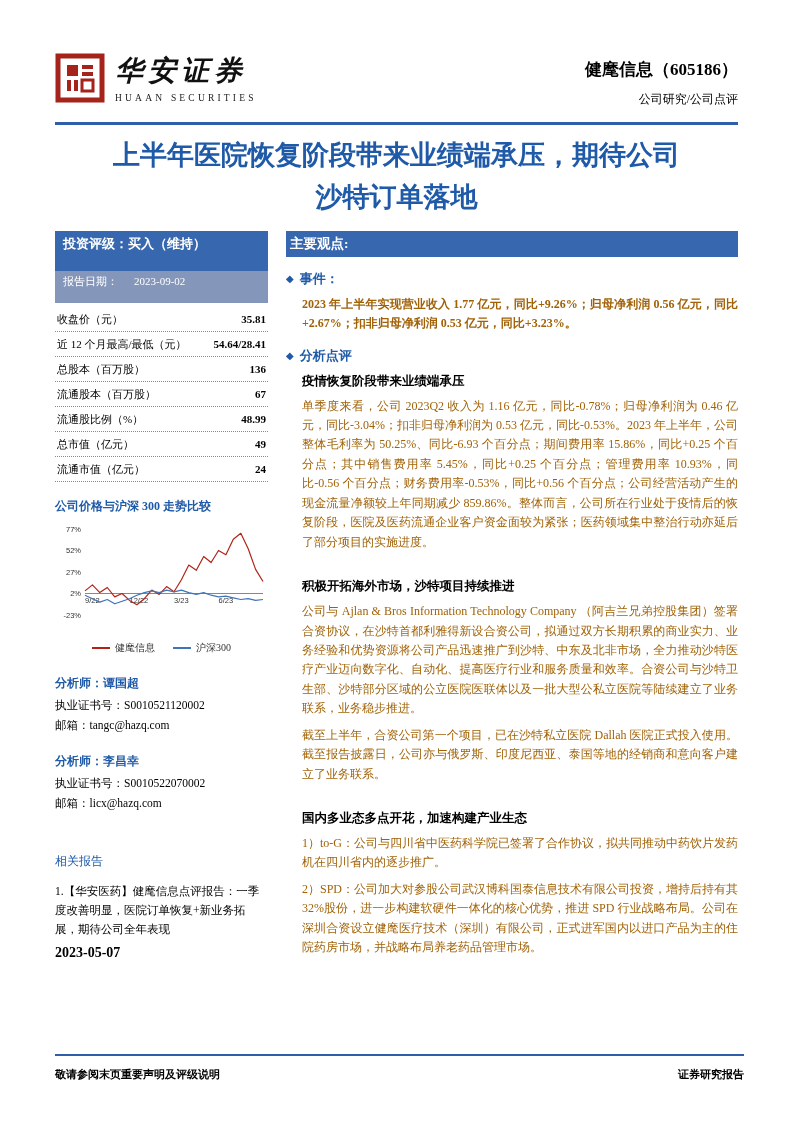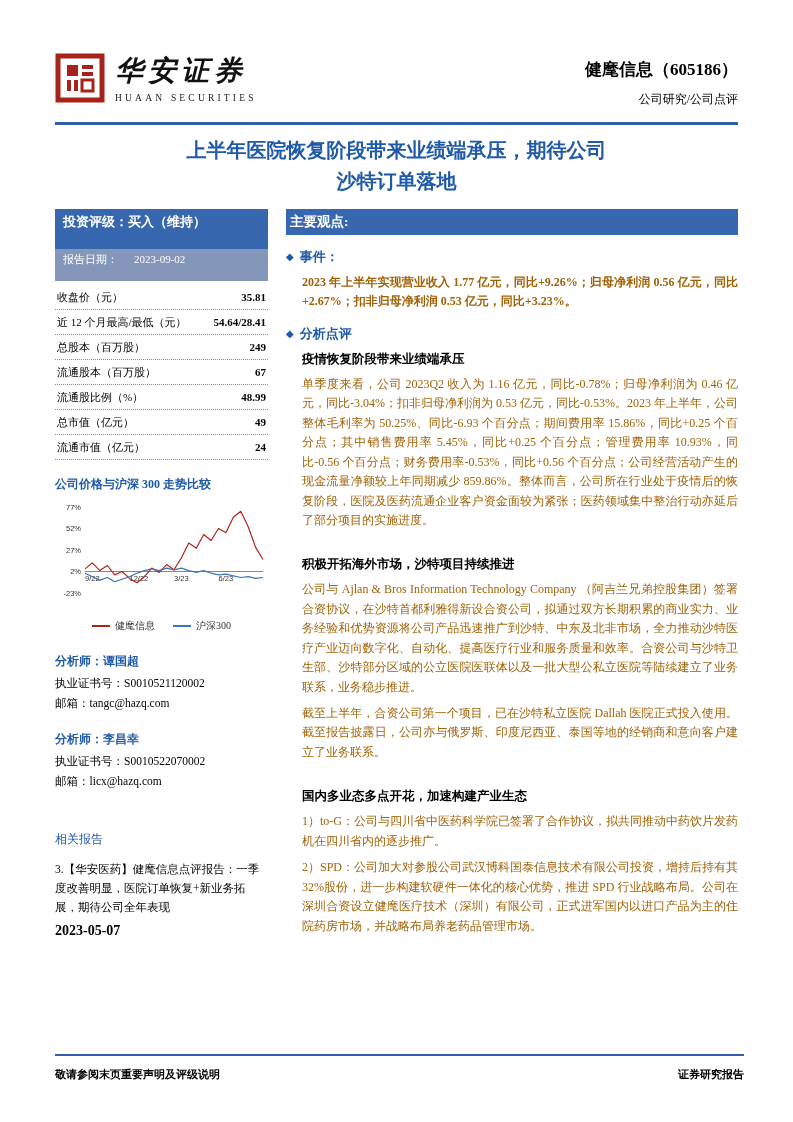--- a/index.html
+++ b/index.html
@@ -21,21 +21,21 @@
   .brand { display: flex; align-items: center; gap: 10px; }
   .seal { width: 50px; height: 50px; }
   .brand-cn { font-size: 28px; font-weight: bold; letter-spacing: 5px; color: #111; font-style: italic; }
   .brand-en { font-size: 9.5px; letter-spacing: 3.2px; color: #222; margin-top: 3px; }
   .header-right { text-align: right; padding-top: 6px; }
   .stock-title { font-size: 17px; font-weight: bold; color: #000; }
   .report-type { font-size: 12px; color: #000; margin-top: 10px; }
   .header-rule { height: 3px; background: #2f5fa8; margin: 14px 55px 0 55px; }
   
   .title {
-    text-align: center; color: #1f5aa8; font-size: 20px; font-weight: bold;
+    text-align: center; color: #1f5aa8; font-size: 27px; font-weight: bold;
     line-height: 1.55; margin: 10px 55px 12px 55px;
   }
   
   .content { display: flex; gap: 18px; padding: 0 55px; }
   .sidebar { width: 213px; flex-shrink: 0; }
   .main { flex: 1; min-width: 0; }
   
   .rating-bar {
     background: #3767ae; color: #fff; font-weight: bold; font-size: 13px;
     padding: 5px 8px; height: 40px; line-height: 16px;
@@ -139,21 +139,21 @@
         <div class="stat-row">
           <span class="stat-label">收盘价（元）</span>
           <span class="stat-value">35.81</span>
         </div>
         <div class="stat-row">
           <span class="stat-label">近 12 个月最高/最低（元）</span>
           <span class="stat-value">54.64/28.41</span>
         </div>
         <div class="stat-row">
           <span class="stat-label">总股本（百万股）</span>
-          <span class="stat-value">249</span>
+          <span class="stat-value">136</span>
         </div>
         <div class="stat-row">
           <span class="stat-label">流通股本（百万股）</span>
           <span class="stat-value">67</span>
         </div>
         <div class="stat-row">
           <span class="stat-label">流通股比例（%）</span>
           <span class="stat-value">48.99</span>
         </div>
         <div class="stat-row">
@@ -211,21 +211,21 @@
         <div class="analyst-line">
           <span>执业证书号：</span><span>S0010522070002</span>
         </div>
         <div class="analyst-line">
           <span>邮箱：</span><a href="#">licx@hazq.com</a>
         </div>
       </div>
 
       <div class="related-heading">相关报告</div>
       <div class="related-item">
-        <div>3.【华安医药】健麾信息点评报告：一季度改善明显，医院订单恢复+新业务拓展，期待公司全年表现</div>
+        <div>1.【华安医药】健麾信息点评报告：一季度改善明显，医院订单恢复+新业务拓展，期待公司全年表现</div>
         <div class="related-date">2023-05-07</div>
       </div>
     </aside>
 
     <section class="main">
       <div class="main-bar">主要观点:</div>
 
       <div class="bullet-row">
         <span class="diamond">◆</span>
         <span class="bullet-label">事件：</span>

